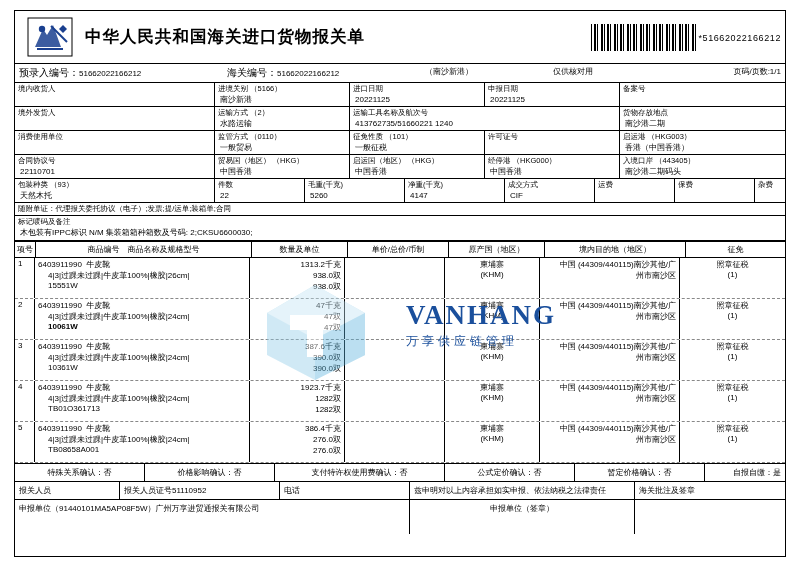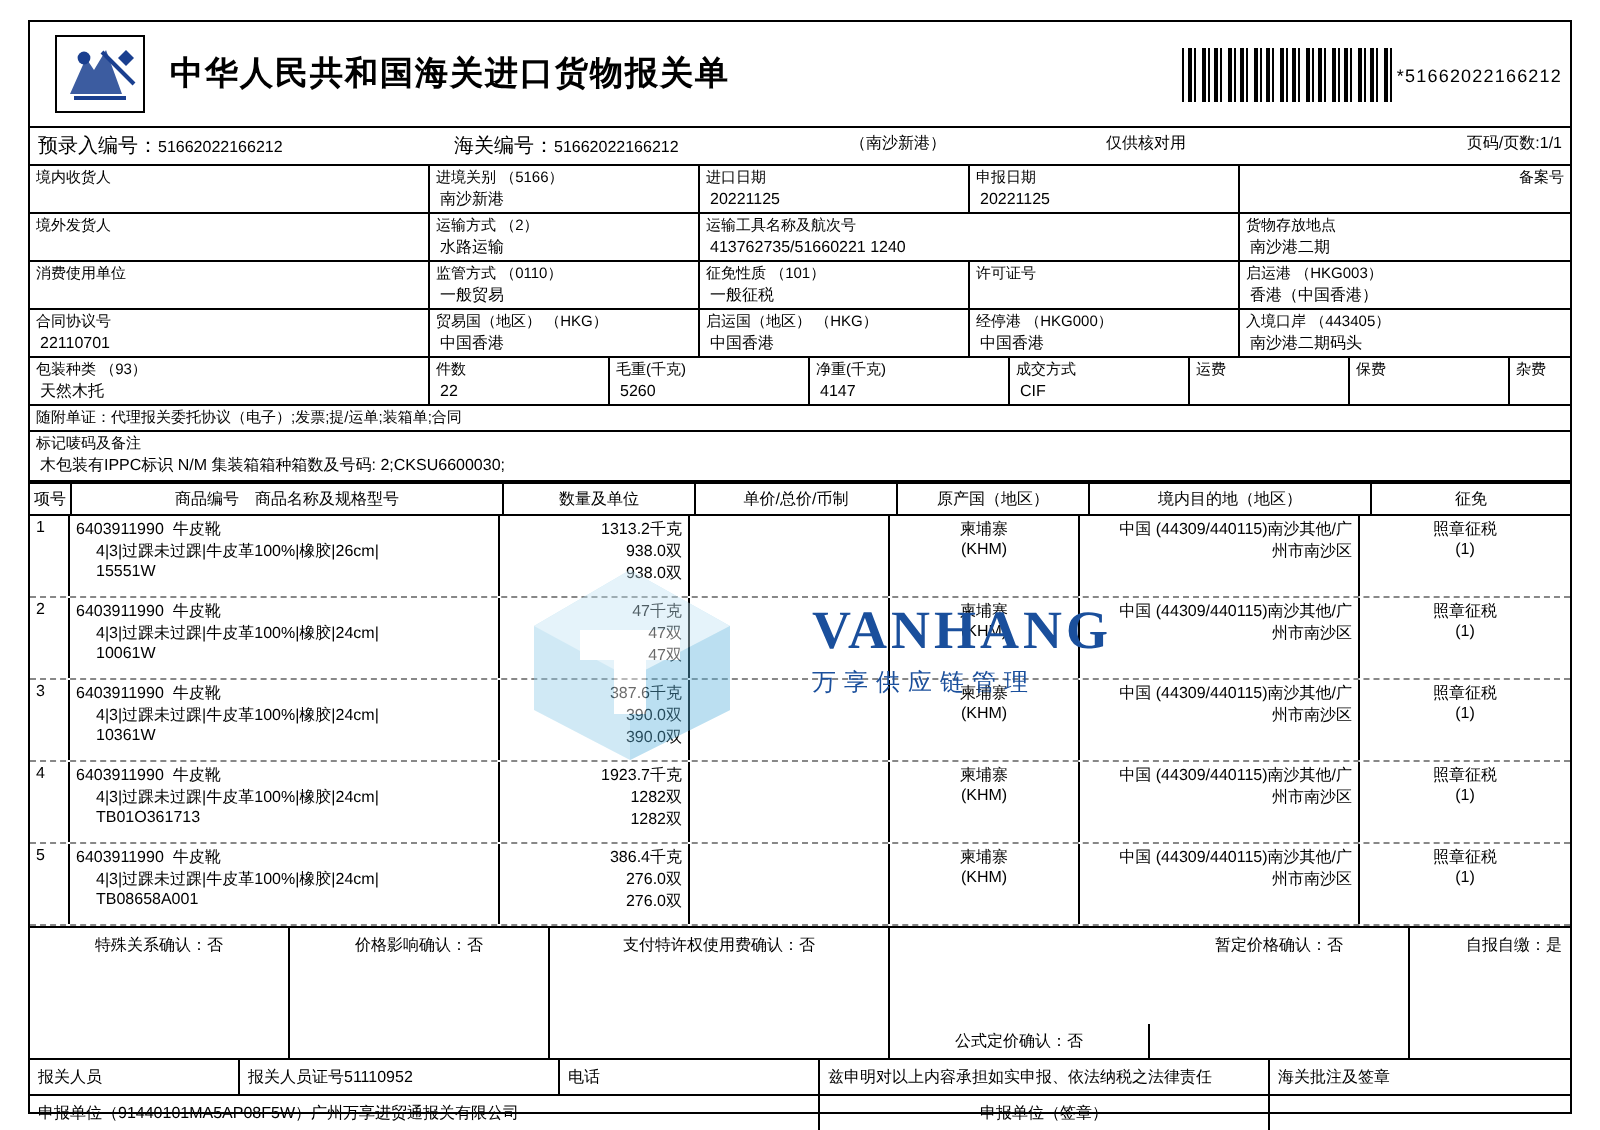--- a/index.html
+++ b/index.html
@@ -86,21 +86,21 @@
         <span class="f-val">南沙新港</span>
       </div>
       <div class="fieldbox" style="width:135px;">
         <span class="f-lbl">进口日期</span>
         <span class="f-val">20221125</span>
       </div>
       <div class="fieldbox" style="width:135px;">
         <span class="f-lbl">申报日期</span>
         <span class="f-val">20221125</span>
       </div>
-      <div class="fieldbox" style="flex:1;text-align:right;">
+      <div class="fieldbox" style="flex:1;">
         <span class="f-lbl">备案号</span>
         <span class="f-val"></span>
       </div>
     </div>
 
     <div class="grid3">
       <div class="fieldbox" style="width:200px;">
         <span class="f-lbl">境外发货人</span>
         <span class="f-val"></span>
       </div>
@@ -243,21 +243,21 @@
           <div style="flex:1;text-align:center;">
             <div>照章征税</div>
             <div>(1)</div>
           </div>
         </div>
         <div class="grow" style="min-height: 40px;">
           <div style="width:20px;">2</div>
           <div style="width:215px;">
             <div>6403911990&nbsp;&nbsp;牛皮靴</div>
             <div style="padding-left:10px;">4|3|过踝未过踝|牛皮革100%|橡胶|24cm|</div>
-            <div style="padding-left:10px;">10061W</div>
+            <div style="padding-left:10px;font-weight:bold;">10061W</div>
           </div>
           <div style="width:95px;text-align:right;">
             <div>47千克</div>
             <div>47双</div>
             <div>47双</div>
           </div>
           <div style="width:100px;"></div>
           <div style="width:95px;text-align:center;">
             <div>柬埔寨</div>
             <div>(KHM)</div>
@@ -348,21 +348,21 @@
             <div>照章征税</div>
             <div>(1)</div>
           </div>
         </div>
       </div>
 
     <div class="footrow" style="border-top:1px solid #000;">
       <div style="width:130px;text-align:center;"><span>特殊关系确认：</span><span>否</span></div>
       <div style="width:130px;text-align:center;"><span>价格影响确认：</span><span>否</span></div>
       <div style="width:170px;text-align:center;"><span>支付特许权使用费确认：</span><span>否</span></div>
-      <div style="width:130px;text-align:center;margin-top:48px;"><span>公式定价确认：</span><span>否</span></div>
+      <div style="width:130px;text-align:center;"><span>公式定价确认：</span><span>否</span></div>
       <div style="width:130px;text-align:center;"><span>暂定价格确认：</span><span>否</span></div>
       <div style="flex:1;text-align:right;"><span>自报自缴：</span><span>是</span></div>
     </div>
 
     <div class="footrow">
       <div style="width:105px;">报关人员</div>
       <div style="width:160px;"><span>报关人员证号</span><span>51110952</span></div>
       <div style="width:130px;">电话</div>
       <div style="width:225px;">兹申明对以上内容承担如实申报、依法纳税之法律责任</div>
       <div style="flex:1;">海关批注及签章</div>

